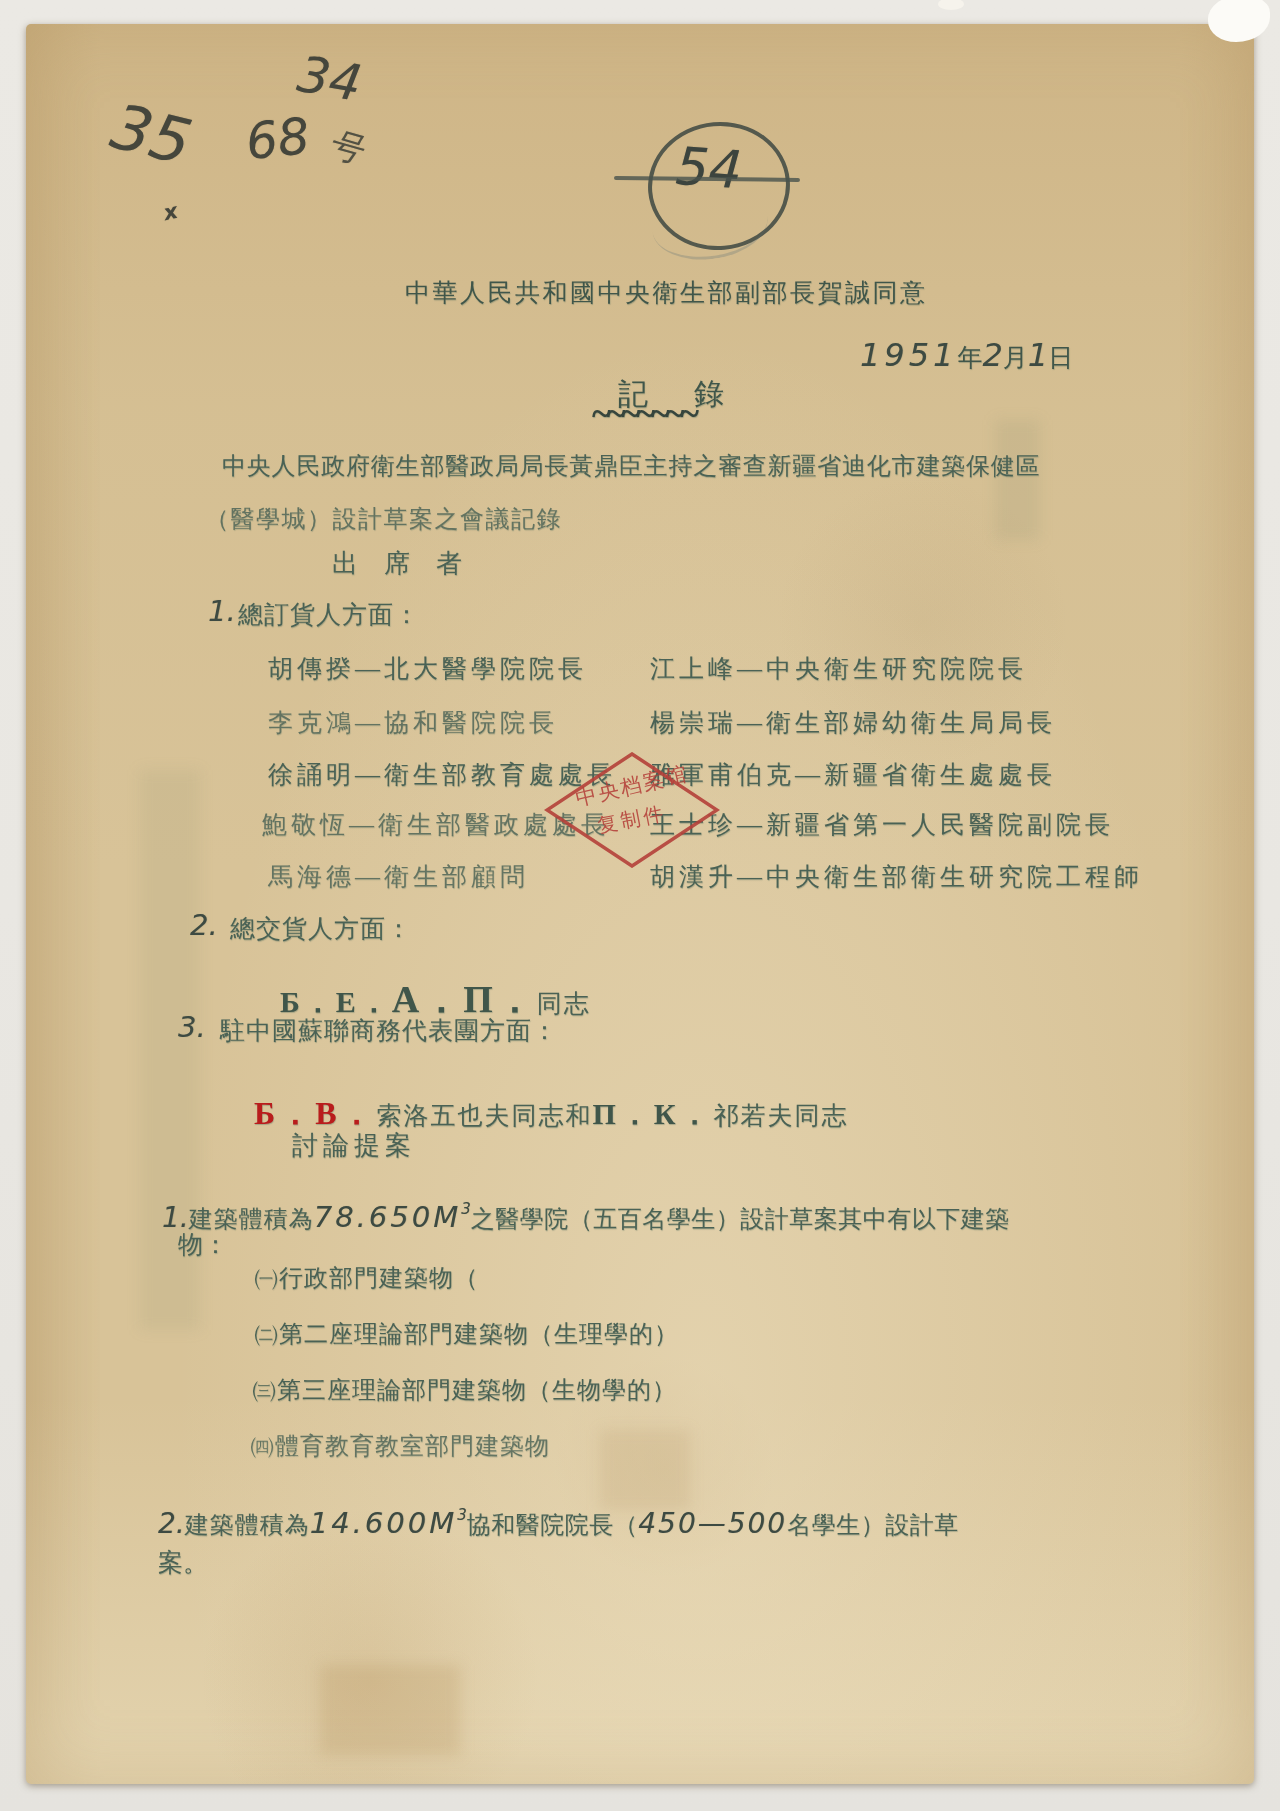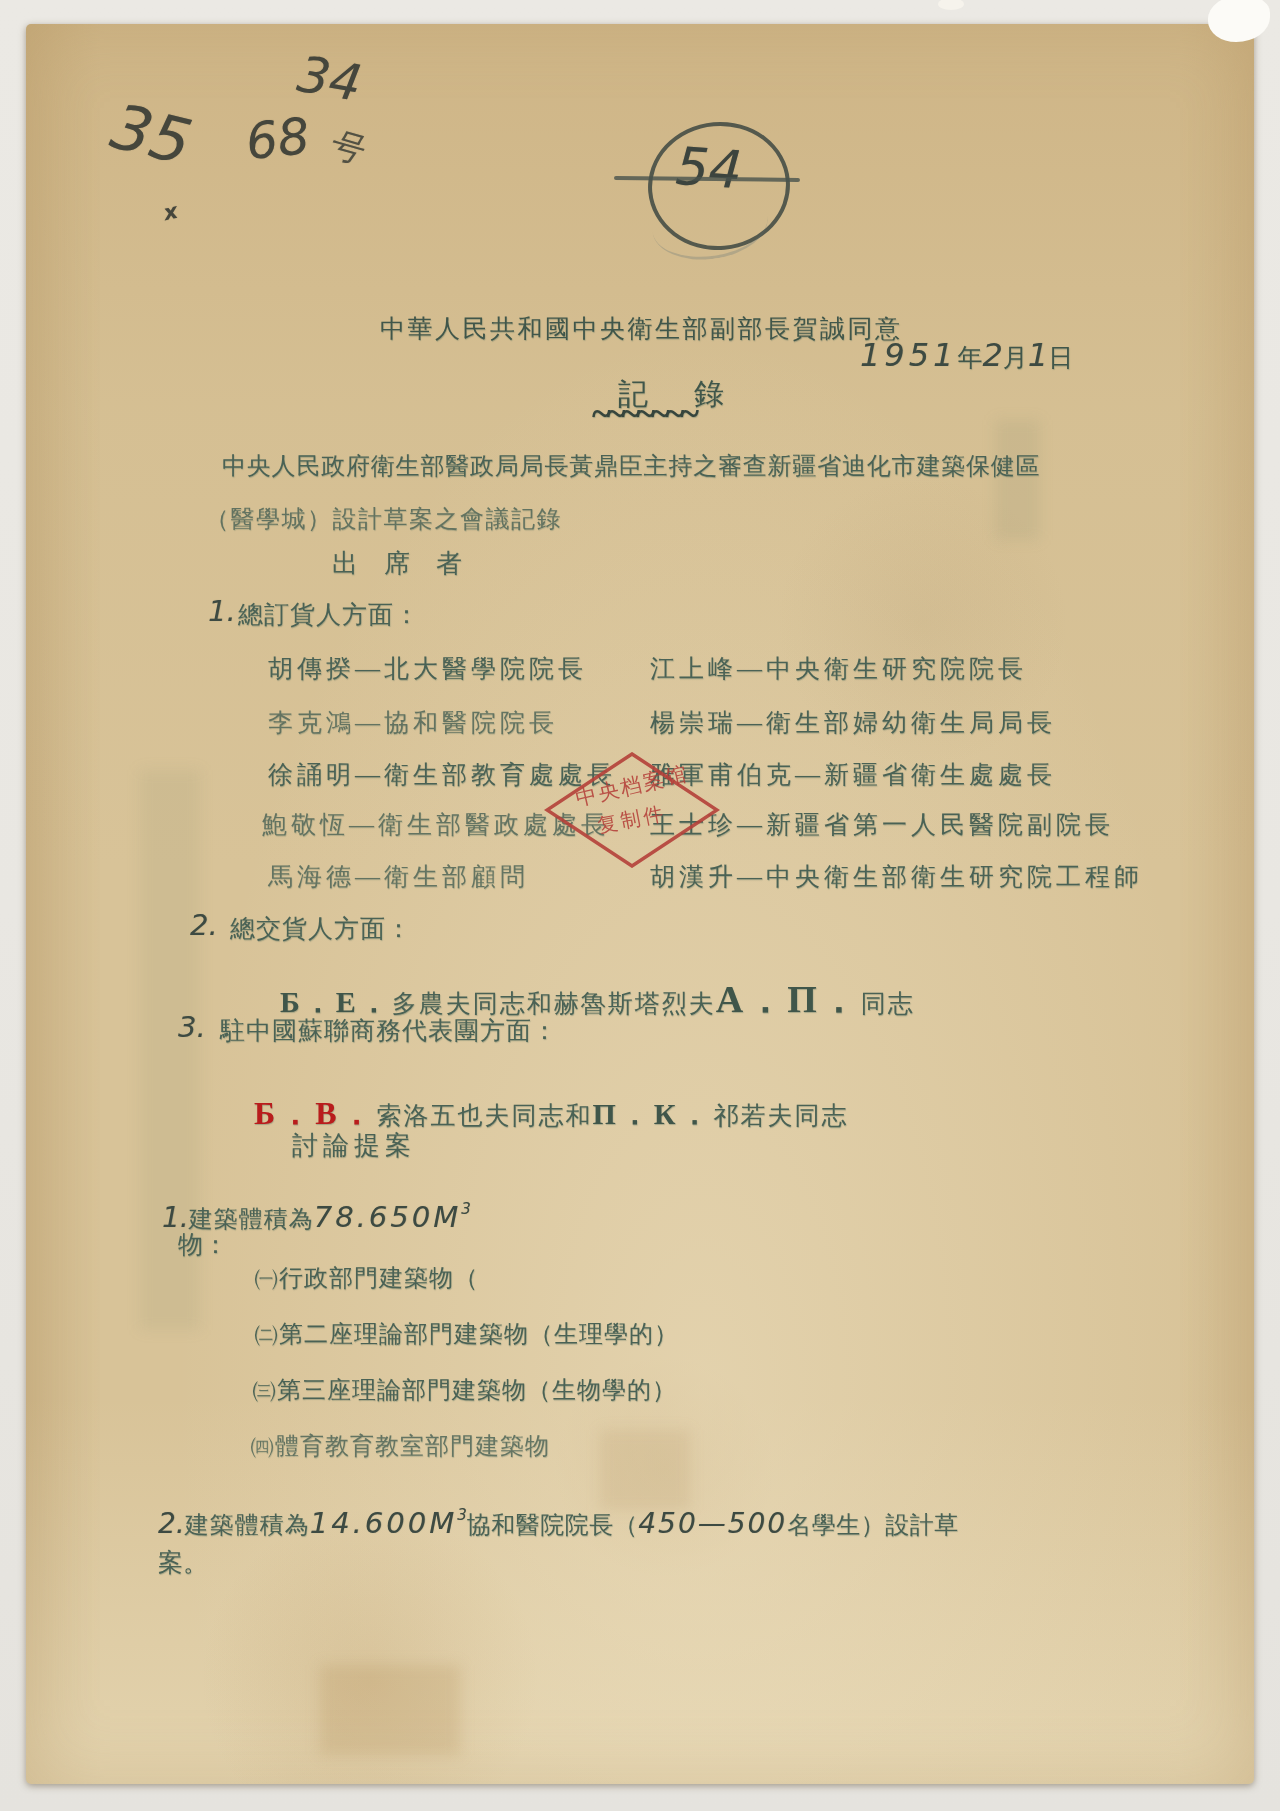--- a/index.html
+++ b/index.html
@@ -58,21 +58,21 @@
 <div class="pencil" style="left:164px;top:200px;font-size:21px;font-weight:bold;transform:rotate(-12deg);">x</div>
 
 <div style="position:absolute;left:648px;top:122px;width:134px;height:120px;
             border:4px solid rgba(62,72,66,.85);border-radius:50%;transform:rotate(-5deg);"></div>
 <div class="pencil" style="left:676px;top:138px;font-size:52px;color:#3c443e;transform:rotate(4deg);">54</div>
 <div style="position:absolute;left:614px;top:177px;width:186px;height:4px;
             background:rgba(72,82,76,.8);transform:rotate(.6deg);border-radius:2px;"></div>
 <div style="position:absolute;left:652px;top:190px;width:116px;height:66px;
             border-bottom:3px solid rgba(95,110,120,.28);border-radius:50%;transform:rotate(-8deg);"></div>
 
-<div class="t dark" style="left:380px;top:276px;font-size:25px;letter-spacing:2.5px;margin-top:36px;">中華人民共和國中央衛生部副部長賀誠同意</div>
+<div class="t dark" style="left:405px;top:276px;font-size:25px;letter-spacing:2.5px;">中華人民共和國中央衛生部副部長賀誠同意</div>
 
 <div class="row-line baseline" style="left:860px;top:316px;">
   <span class="hw" style="font-size:32px;letter-spacing:4px;">1951</span>
   <span class="t dark" style="position:static;font-size:25px;">年</span>
   <span class="hw" style="font-size:32px;">2</span>
   <span class="t dark" style="position:static;font-size:25px;">月</span>
   <span class="hw" style="font-size:32px;">1</span>
   <span class="t dark" style="position:static;font-size:25px;">日</span>
 </div>
 
@@ -103,21 +103,20 @@
   </svg>
 </div>
 <div class="stamp-text" style="left:556px;top:772px;width:152px;font-size:21px;letter-spacing:2px;transform:rotate(-13deg);">中央档案馆</div>
 <div class="stamp-text" style="left:574px;top:806px;width:116px;font-size:20px;letter-spacing:3px;transform:rotate(-11deg);">复制件</div>
 
 <div class="hw" style="position:absolute;left:190px;top:908px;font-size:29px;">2.</div>
 <div class="t" style="left:230px;top:912px;font-size:25px;letter-spacing:1px;">總交貨人方面：</div>
 
 <div class="row-line baseline" style="left:280px;top:954px;">
   <span class="t dark" style="position:static;font-size:30px;font-weight:bold;letter-spacing:3px;">Б．Е．</span>
-  <span class="t" style="position:static;font-size:25px;letter-spacing:2px;">多農夫同志和赫魯斯塔烈夫</span>
   <span class="t dark" style="position:static;font-size:38px;font-weight:bold;letter-spacing:3px;">А．П．</span>
   <span class="t" style="position:static;font-size:25px;letter-spacing:2px;">同志</span>
 </div>
 
 <div class="hw" style="position:absolute;left:178px;top:1010px;font-size:29px;">3.</div>
 <div class="t" style="left:220px;top:1014px;font-size:25px;letter-spacing:1px;">駐中國蘇聯商務代表團方面：</div>
 
 <div class="row-line baseline" style="left:254px;top:1072px;">
   <span class="t dark" style="position:static;font-size:32px;font-weight:bold;letter-spacing:4px;color:#b91c1c;">Б．В．</span>
   <span class="t" style="position:static;font-size:25px;letter-spacing:2px;">索洛五也夫同志和</span>
@@ -125,20 +124,21 @@
   <span class="t" style="position:static;font-size:25px;letter-spacing:2px;">祁若夫同志</span>
 </div>
 
 <div class="t" style="left:292px;top:1128px;font-size:26px;letter-spacing:5px;">討論提案</div>
 
 <div class="row-line baseline" style="left:162px;top:1180px;">
   <span class="hw" style="font-size:28px;">1.</span>
   <span class="t" style="position:static;font-size:24px;letter-spacing:1px;">建築體積為</span>
   <span class="hw" style="font-size:29px;letter-spacing:3px;">78.650M</span>
   <span class="hw sup">3</span>
+  <span class="t" style="position:static;font-size:24px;letter-spacing:.5px;">之醫學院（五百名學生）設計草案其中有以下建築</span>
 </div>
 <div class="t" style="left:178px;top:1228px;font-size:25px;">物：</div>
 
 <div class="t" style="left:254px;top:1262px;font-size:24px;letter-spacing:1px;">㈠行政部門建築物（</div>
 <div class="t" style="left:254px;top:1318px;font-size:24px;letter-spacing:1px;">㈡第二座理論部門建築物（生理學的）</div>
 <div class="t" style="left:252px;top:1374px;font-size:24px;letter-spacing:1px;">㈢第三座理論部門建築物（生物學的）</div>
 <div class="t fade" style="left:250px;top:1430px;font-size:24px;letter-spacing:1px;">㈣體育教育教室部門建築物</div>
 
 <div class="row-line baseline" style="left:158px;top:1486px;">
   <span class="hw" style="font-size:28px;">2.</span>

